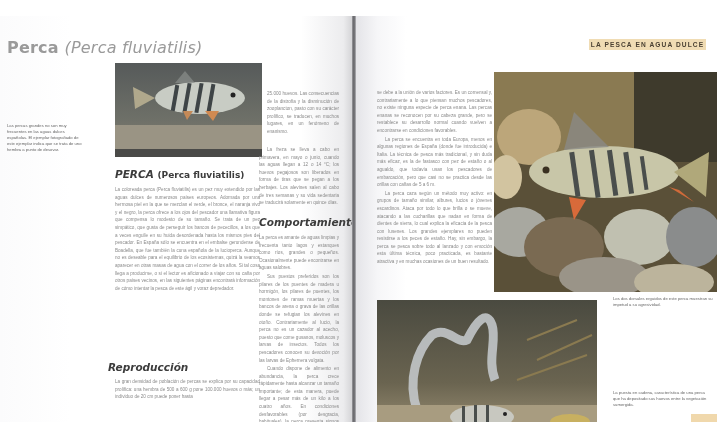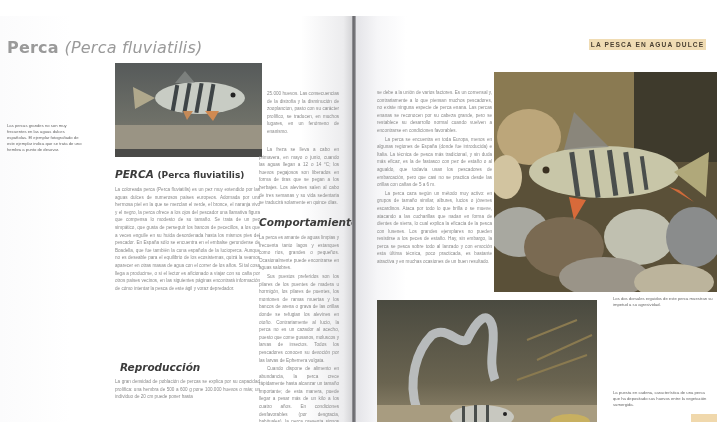--- a/index.html
+++ b/index.html
@@ -73,21 +73,21 @@
 
   <div class="h2" style="left:115px; top:152px;">
     <span>PERCA</span>
     <span class="plain">(Perca fluviatilis)</span>
   </div>
 
   <div class="col" style="left:115px; top:170px; width:145px;">
     <p>La coloreada perca (Perca fluviatilis) es un pez muy extendido por las aguas dulces de numerosos países europeos. Adornada por una hermosa piel en la que se mezclan el verde, el bronce, el naranja vivo y el negro, la perca ofrece a los ojos del pescador una llamativa figura que compensa lo modesto de su tamaño. Se trata de un pez simpático, que gusta de perseguir los bancos de pececillos, a los que a veces engulle en su huida desordenada hasta los mismos pies del pescador. En España sólo se encuentra en el embalse gerundense de Boadella, que fue también la cuna española de la lucioperca. Aunque no es deseable para el equilibrio de los ecosistemas, quizá la veamos aparecer en otras masas de agua con el correr de los años. Si tal cosa llega a producirse, o si el lector es aficionado a viajar con su caña por otros países vecinos, en las siguientes páginas encontrará información de cómo intentar la pesca de este ágil y voraz depredador.</p>
   </div>
 
-  <div class="h2" style="left:120px; top:345px;">Reproducción</div>
+  <div class="h2" style="left:108px; top:345px;">Reproducción</div>
 
   <div class="col" style="left:115px; top:362px; width:145px;">
     <p>La gran densidad de población de percas se explica por su capacidad prolífica: una hembra de 500 a 600 g pone 100.000 huevos o más; un individuo de 20 cm puede poner hasta</p>
   </div>
 
   <div class="col" style="left:267px; top:74px; width:72px;">
     <p>25.000 huevos. Las consecuencias de la distrofia y la disminución de zooplancton, pasto con su carácter prolífico, se traducen, en muchos lugares, en un fenómeno de enanismo.</p>
   </div>
 
   <div class="col" style="left:259px; top:130px; width:80px;">

